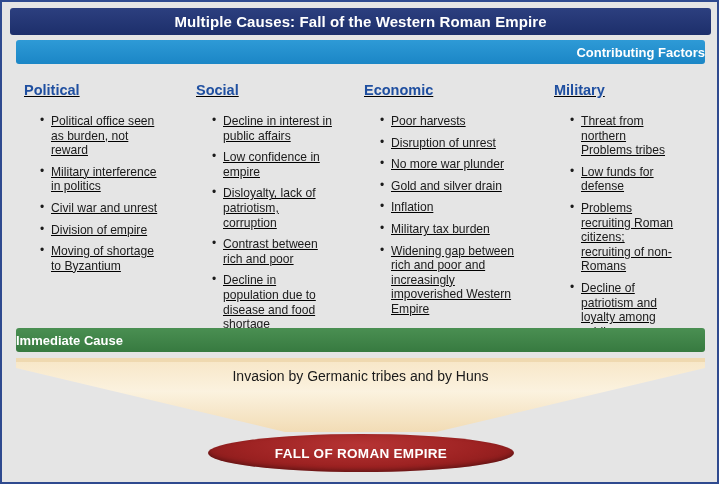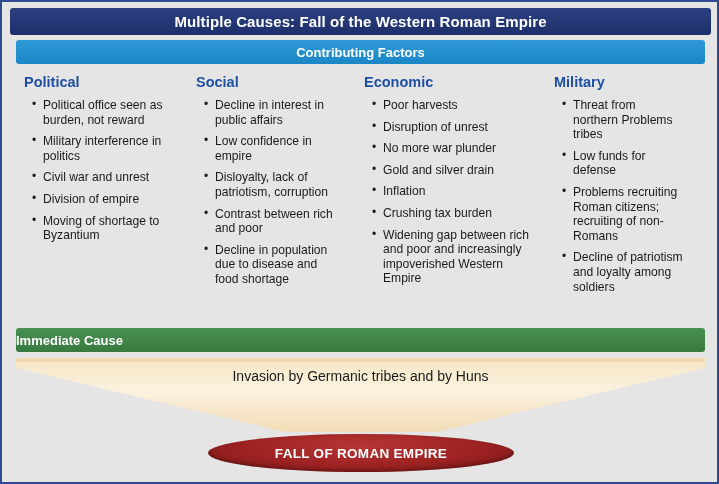--- a/index.html
+++ b/index.html
@@ -42,37 +42,38 @@
   #contributing-band {
     position: absolute;
     left: 14px;
     top: 38px;
     width: 689px;
     height: 24px;
     background: linear-gradient(to bottom, #2e9ad6 0%, #1b86c6 100%);
     border-radius: 3px;
     display: flex;
     align-items: center;
-    justify-content: center;
+    justify-content: flex-end;
   }
   #contributing-band .band-text {
     color: #ffffff;
     font-size: 13px;
     font-weight: bold;
   }
   
   #columns {
     position: absolute;
     left: 14px;
-    top: 72px;
+    top: 80px;
     width: 689px;
     height: 250px;
     display: flex;
     box-sizing: border-box;
     padding: 0 4px;
+    text-decoration: underline;
   }
   .column {
     flex: 1 1 0;
     padding: 0 10px 0 4px;
     box-sizing: border-box;
   }
   .column.c1 { flex: 0 0 172px; }
   .column.c2 { flex: 0 0 168px; }
   .column.c3 { flex: 0 0 190px; }
   .column.c4 { flex: 1 1 auto; }
@@ -80,21 +81,21 @@
     font-size: 14.5px;
     font-weight: bold;
     margin: 0 0 8px 0;
   }
   .c1 .col-head { color: #1f4fa0; }
   .c2 .col-head { color: #1f4fa0; }
   .c3 .col-head { color: #1f4fa0; }
   .c4 .col-head { color: #1f4fa0; }
   ul.bullets {
     list-style: none;
-    margin: 8px;
+    margin: 16px;
     padding: 0;
   }
   ul.bullets li {
     position: relative;
     padding-left: 11px;
     margin-bottom: 7px;
     font-size: 12.1px;
     line-height: 14.6px;
     color: #1a1a1a;
   }
@@ -203,21 +204,21 @@
     </div>
 
     <div class="column c3">
       <div class="col-head">Economic</div>
       <ul class="bullets">
         <li>Poor harvests</li>
         <li>Disruption of unrest</li>
         <li>No more war plunder</li>
         <li>Gold and silver drain</li>
         <li>Inflation</li>
-        <li>Crushing tax burden</li>
+        <li>Military tax burden</li>
         <li>Widening gap between rich and poor and increasingly impoverished Western Empire</li>
       </ul>
     </div>
 
     <div class="column c4">
       <div class="col-head">Military</div>
       <ul class="bullets">
         <li>Threat from northern Problems tribes</li>
         <li>Low funds for defense</li>
         <li>Problems recruiting Roman citizens; recruiting of non-Romans</li>

